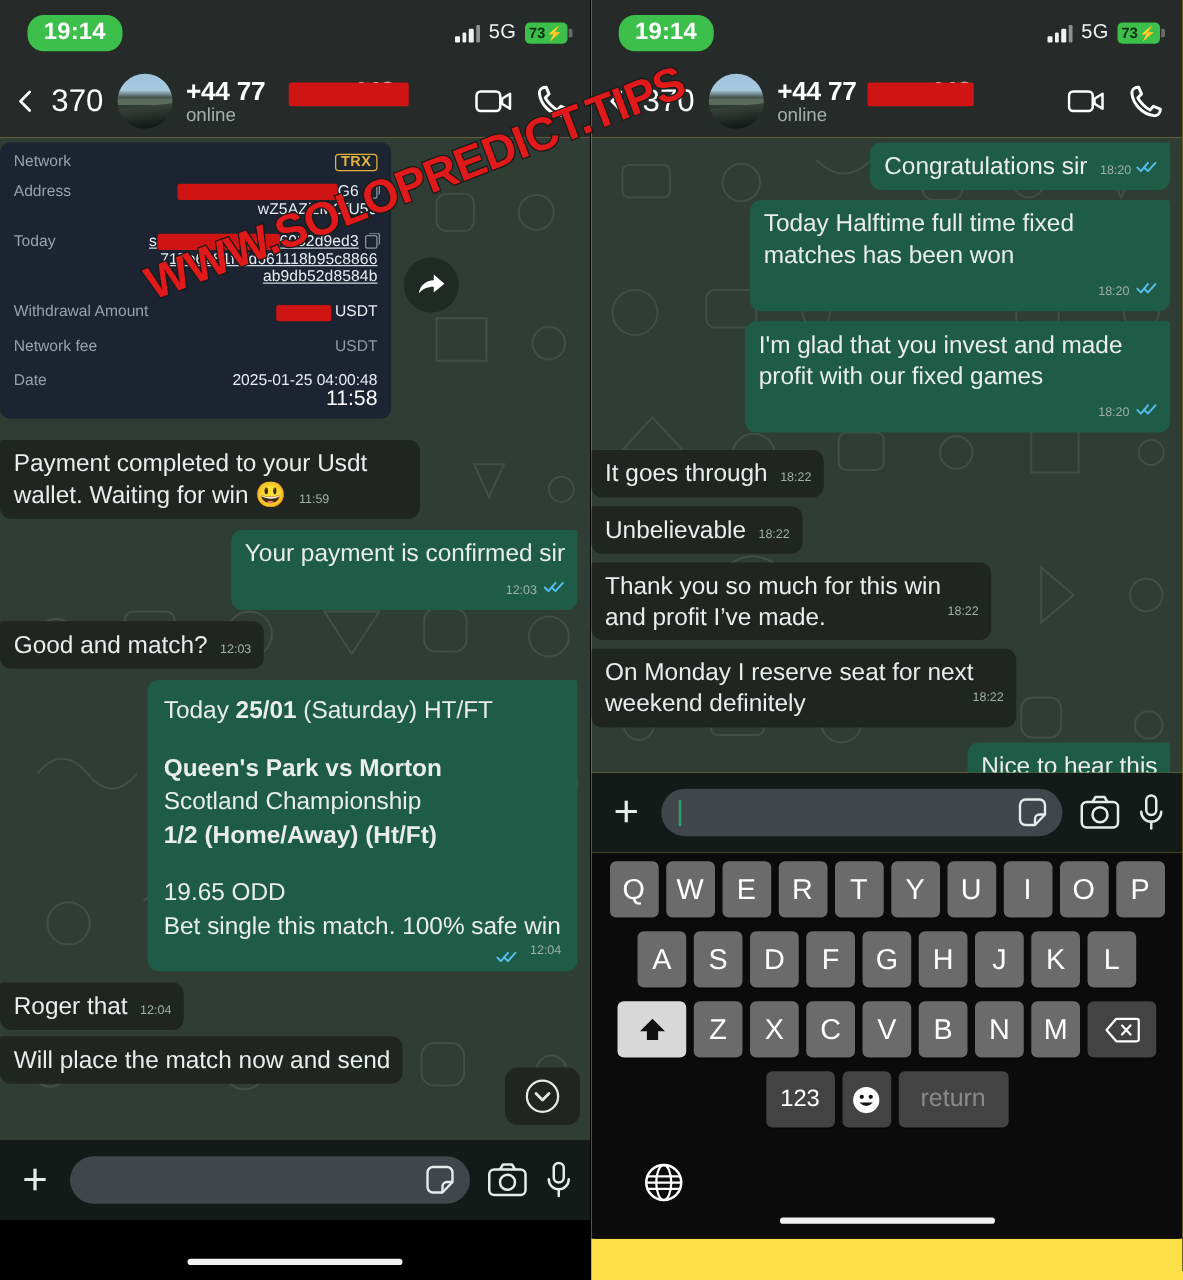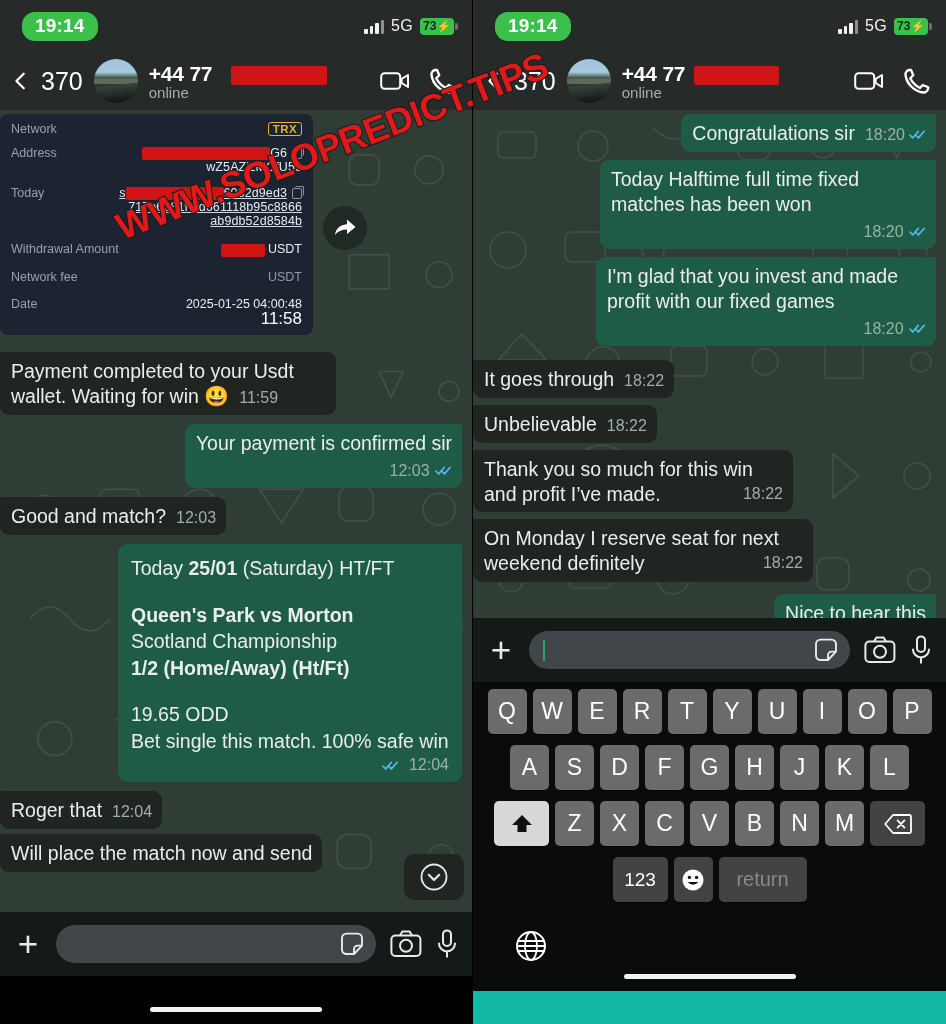--- a/index.html
+++ b/index.html
@@ -7,21 +7,21 @@
     width: 946px; height: 1024px;
     background: #000;
     font-family: "Liberation Sans", sans-serif;
     overflow: hidden;
   }
   .screen { position: relative; width: 946px; height: 1024px; display: flex; }
 
   .panel {
     position: relative;
     width: 482px; height: 1024px;
-    background: #14b8a6;
+    background: #fde047;
     overflow: hidden;
   }
   .panel.left { border-right: 1px solid #000; }
 
   
   .statusbar {
     position: relative;
     height: 52px;
     background: #262b29;
     display: flex; align-items: center;
@@ -133,21 +133,21 @@
     line-height: 1.28;
     position: relative;
     word-wrap: break-word;
   }
   .bubble.in { background: #202522; border-top-left-radius: 2px; }
   .bubble.out { background: #1f5c47; border-top-right-radius: 2px; }
   .bubble.inline-time { padding-right: 10px; }
 
   .meta {
     display: inline-flex; align-items: center; gap: 4px;
-    font-size: 16px; color: #9db0a6;
+    font-size: 10px; color: #9db0a6;
     margin-left: 10px;
     vertical-align: baseline;
     white-space: nowrap;
   }
   .ticks { display:inline-block; width:17px; height:11px; }
 
   
   .txcard {
     background: #1b2430;
     border-radius: 8px;

